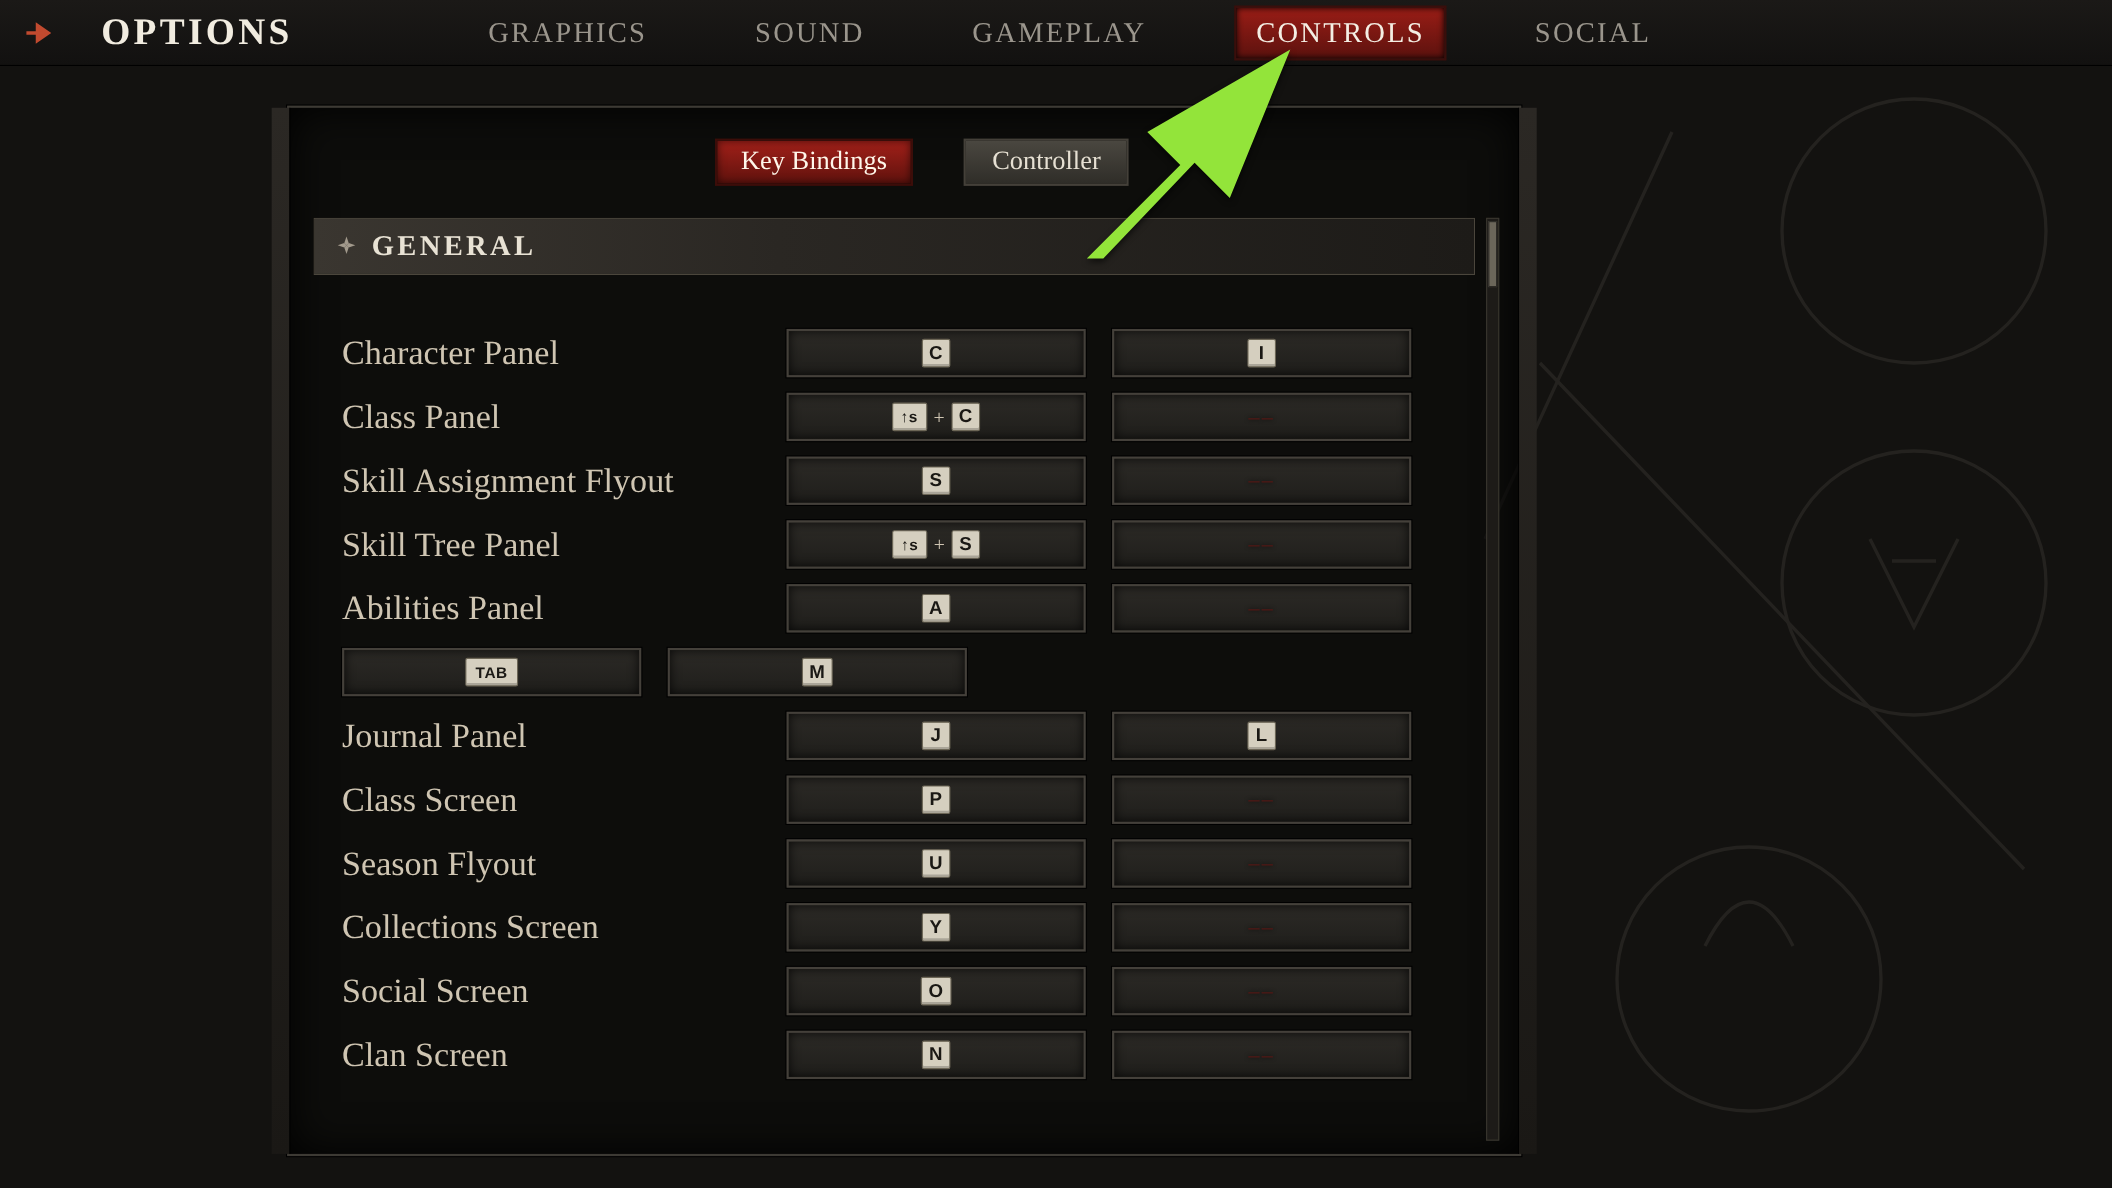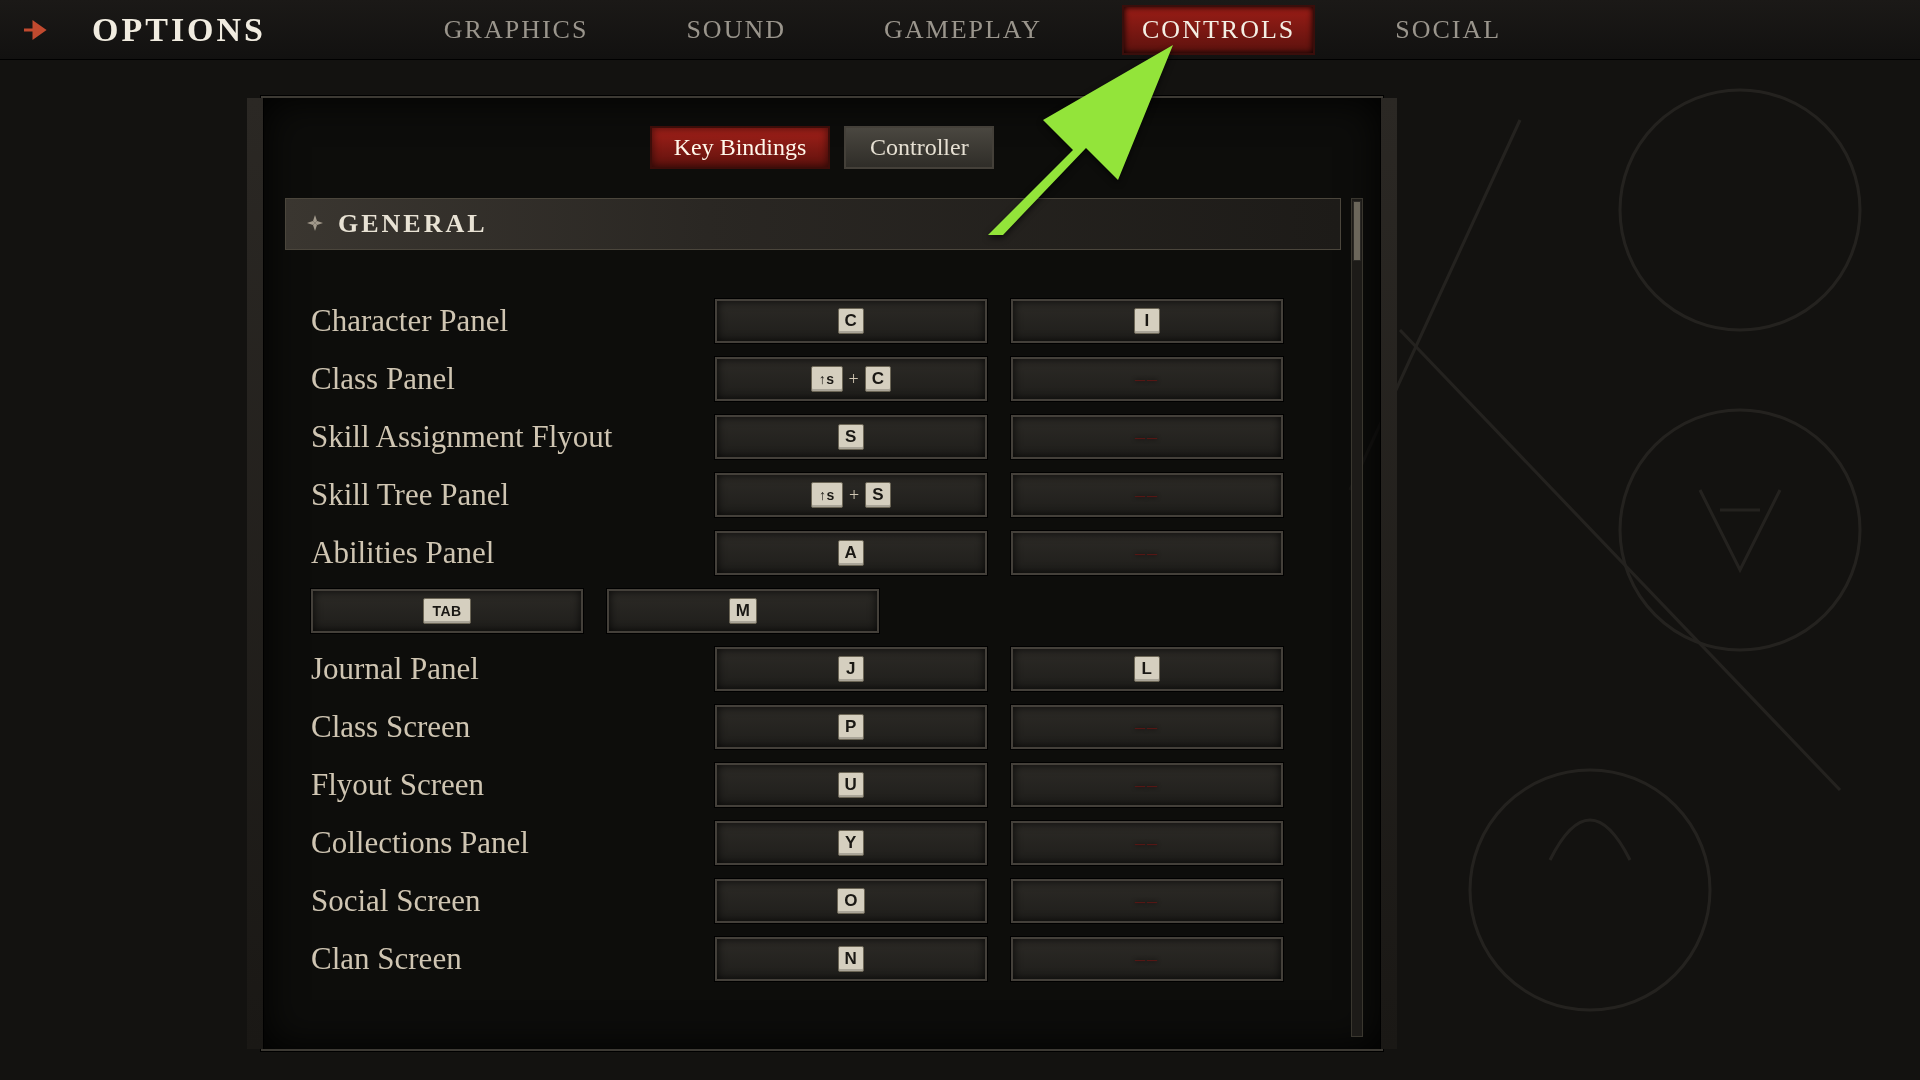--- a/index.html
+++ b/index.html
@@ -87,20 +87,21 @@
   .subtab {
     padding: 6px 22px;
     font-size: 24px;
     font-family: Georgia, serif;
     border: 2px solid #444039;
     background: linear-gradient(#4a4740,#2f2d28);
     color: #e6e0d3;
     cursor: pointer;
     min-width: 150px;
     text-align: center;
+    margin-left: 32px;
   }
   .subtab.active {
     background: linear-gradient(#a22019,#5f120d);
     border-color: #3c0d09;
     color: #fff7ea;
     box-shadow: 0 0 8px rgba(0,0,0,.6) inset;
   }
 
   
   .scroll-wrap {
@@ -315,30 +316,30 @@
         <div class="row">
           <div class="row-label">Class Screen</div>
           <div class="bind-slot">
             <span class="keycap">P</span>
           </div>
           <div class="bind-slot">
             <span class="unbound">––</span>
           </div>
         </div>
         <div class="row">
-          <div class="row-label">Flyout Screen</div>
+          <div class="row-label">Season Flyout</div>
           <div class="bind-slot">
             <span class="keycap">U</span>
           </div>
           <div class="bind-slot">
             <span class="unbound">––</span>
           </div>
         </div>
         <div class="row">
-          <div class="row-label">Collections Panel</div>
+          <div class="row-label">Collections Screen</div>
           <div class="bind-slot">
             <span class="keycap">Y</span>
           </div>
           <div class="bind-slot">
             <span class="unbound">––</span>
           </div>
         </div>
         <div class="row">
           <div class="row-label">Social Screen</div>
           <div class="bind-slot">

